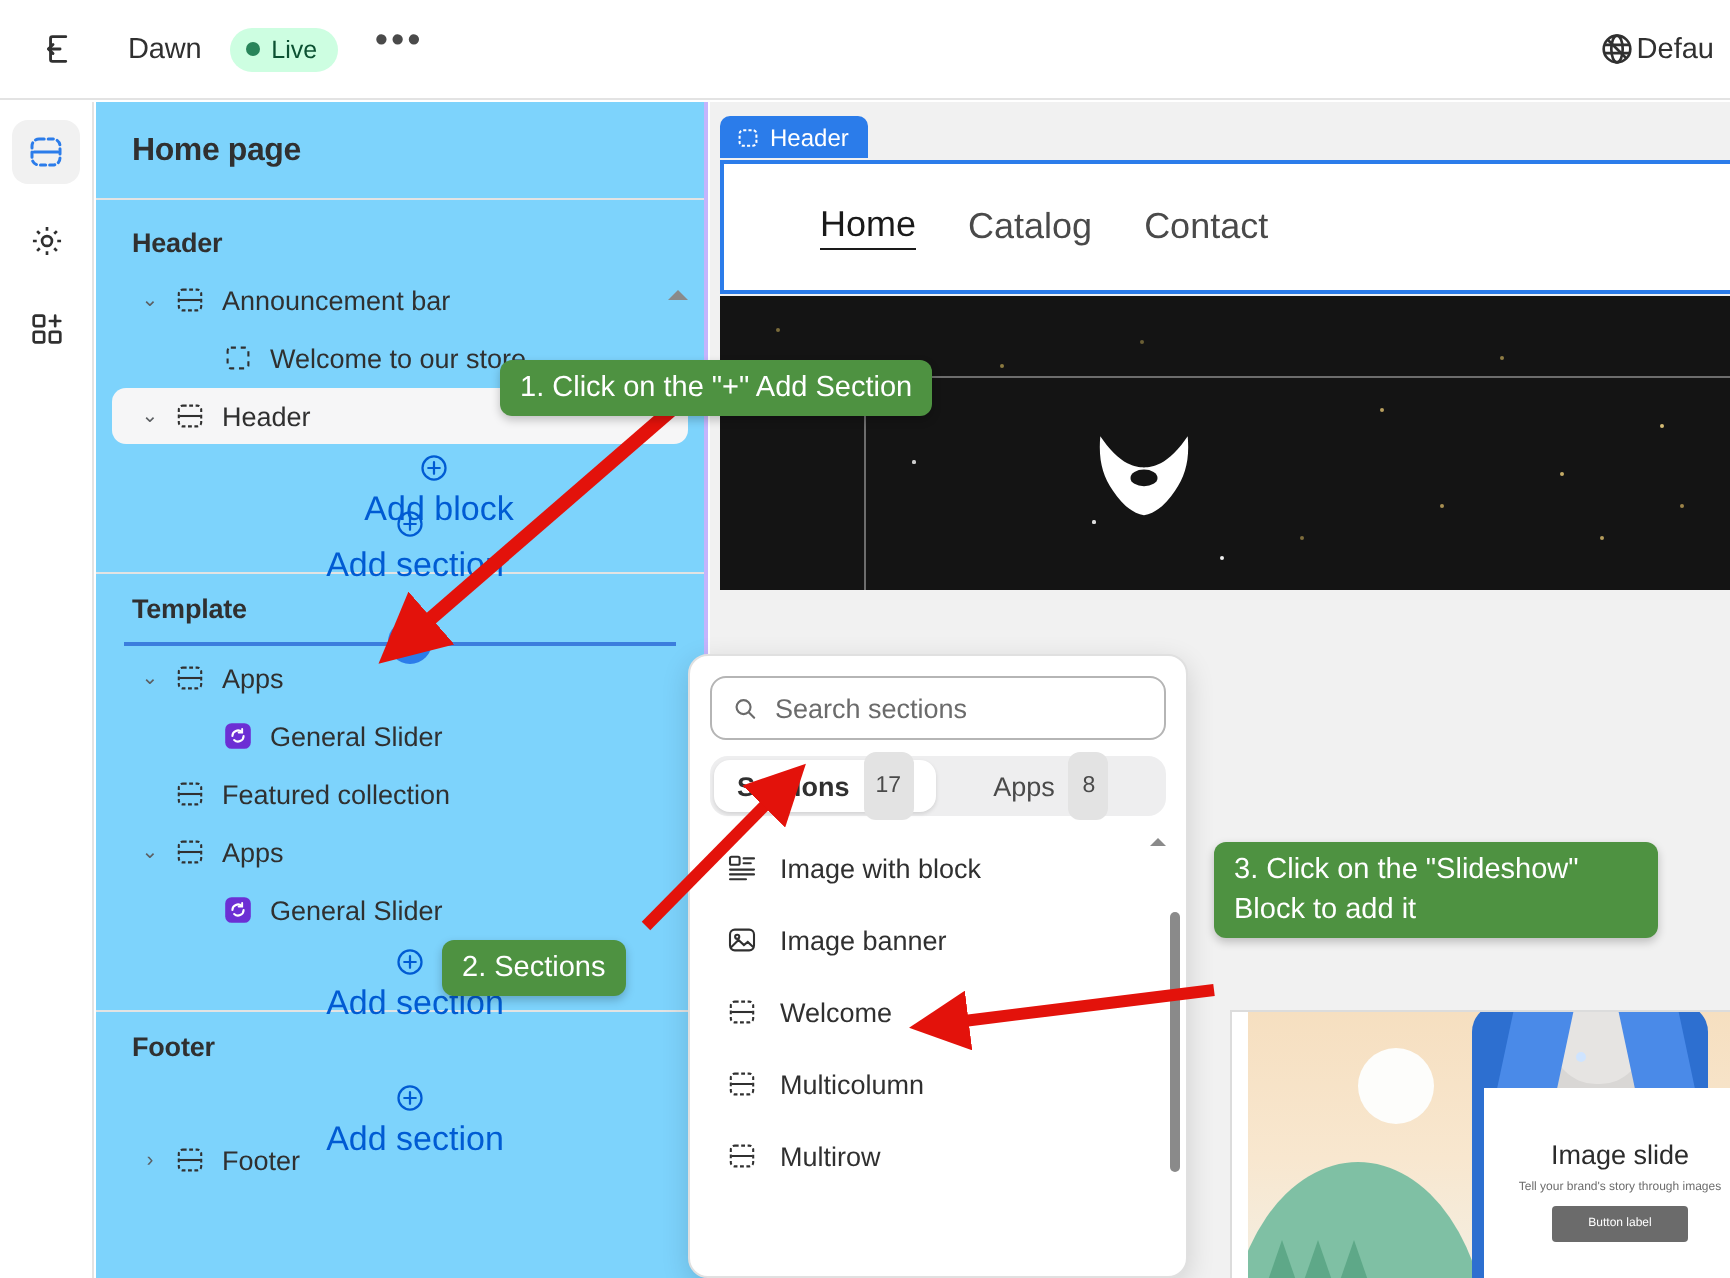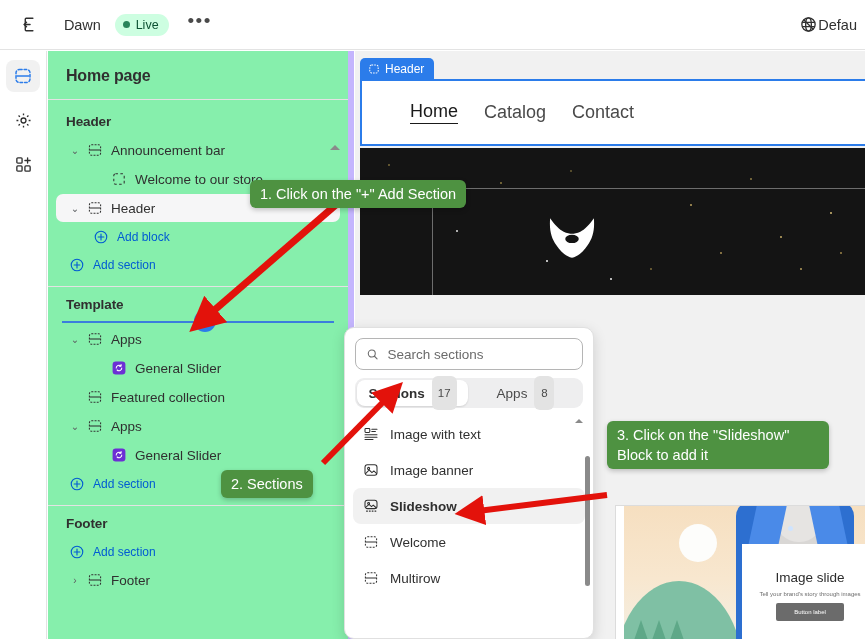--- a/index.html
+++ b/index.html
@@ -53,21 +53,21 @@
   }
   .rail-item {
     width: 34px; height: 32px; border-radius: 8px;
     display: flex; align-items: center; justify-content: center; cursor: pointer;
   }
   .rail-item.active { background: #f1f1f1; }
 
   
   .sidebar {
     position: absolute; left: 48px; top: 51px; width: 306px; height: 588px;
-    background: #86efac; border-right: 6px solid #c4b5fd;
+    background: #7dd3fc; border-right: 2px solid #c4b5fd;
     display: flex; flex-direction: column; justify-content: center;
   }
   .sidebar-title {
     padding: 16px 18px 14px 18px; font-size: 16px; font-weight: bold;
     color: #303030; border-bottom: 1px solid #e3e3e3; letter-spacing: -0.2px;
   }
   .sidebar-scroll { flex: 1; position: relative; overflow: hidden; padding-top: 8px; }
   .scroll-up-arrow {
     position: absolute; right: 8px; top: 45px; width: 0; height: 0;
     border-left: 5px solid transparent; border-right: 5px solid transparent;
@@ -88,21 +88,21 @@
   .chev {
     width: 18px; display: flex; align-items: center; justify-content: center;
     color: #5c5f62; font-size: 10px; flex: 0 0 18px;
   }
   .tree-icon {
     width: 22px; flex: 0 0 22px; display: flex; align-items: center; justify-content: center;
   }
   .tree-label { padding-left: 5px; white-space: nowrap; }
   .link-row {
     display: flex; align-items: center; height: 27px; cursor: pointer;
-    font-size: 12px; color: #005bd3; border-radius: 7px; margin: 1px 8px;
+    font-size: 17px; color: #005bd3; border-radius: 7px; margin: 1px 8px; flex-direction: column;
   }
   .plus-circle-icon { width: 22px; flex: 0 0 22px; display: flex; align-items: center; justify-content: center; }
 
   .indent-1 { padding-left: 10px; }
   .indent-2 { padding-left: 34px; }
 
   
   .add-line-wrap {
     position: relative; height: 3px; margin: 2px 14px 2px 14px;
   }
@@ -553,51 +553,49 @@
     <div class="pop-list">
       <div class="pop-list-arrow"></div>
       <div id="pop-list-host">
           <div class="pop-item">
             <span style="display: flex;">
               <svg width="16" height="16" viewBox="0 0 20 20" fill="none" stroke="#303030" stroke-width="1.3">
                 <rect x="2.5" y="3" width="6" height="5" rx="1"></rect>
                 <path d="M11 4h6.5M11 7h4.5M2.5 11h15M2.5 14h15M2.5 17h10" stroke-linecap="round"></path>
               </svg>
             </span>
-            <span>Image with text</span>
+            <span>Image with block</span>
           </div>
           <div class="pop-item">
             <span style="display: flex;">
               <svg width="16" height="16" viewBox="0 0 20 20" fill="none" stroke="#303030" stroke-width="1.3">
                 <rect x="2.5" y="3.5" width="15" height="13" rx="3"></rect>
                 <circle cx="7" cy="8" r="1.3"></circle>
                 <path d="M3.2 14.5 7.8 10l3.4 3.2 2.4-2 3.2 3" stroke-linecap="round"></path>
               </svg>
             </span>
             <span>Image banner</span>
           </div>
-          <div class="pop-item active">
-            <span style="display: flex;">
-              <svg width="16" height="16" viewBox="0 0 20 20" fill="none" stroke="#303030" stroke-width="1.3">
-                <rect x="2.5" y="2.8" width="15" height="10.5" rx="3"></rect>
-                <circle cx="7" cy="6.8" r="1.2"></circle>
-                <path d="M3.2 11.6 7.6 8l3 2.8 2.2-1.8 3.6 3.2" stroke-linecap="round"></path>
-                <path d="M4.5 16.4h1M8 16.4h1M11.5 16.4h1M15 16.4h1" stroke-linecap="round" stroke-width="1.6"></path>
-              </svg>
-            </span>
-            <span>Slideshow</span>
-          </div>
           <div class="pop-item">
             <span style="display: flex;">
               <svg width="16" height="16" viewBox="0 0 20 20" fill="none" stroke="#303030" stroke-width="1.3" stroke-dasharray="2.4 1.6">
                 <rect x="3" y="3.5" width="14" height="13" rx="2.5"></rect>
                 <path d="M3.4 10h13.2" stroke-dasharray="0"></path>
               </svg>
             </span>
             <span>Welcome</span>
+          </div>
+          <div class="pop-item">
+            <span style="display: flex;">
+              <svg width="16" height="16" viewBox="0 0 20 20" fill="none" stroke="#303030" stroke-width="1.3" stroke-dasharray="2.4 1.6">
+                <rect x="3" y="3.5" width="14" height="13" rx="2.5"></rect>
+                <path d="M3.4 10h13.2" stroke-dasharray="0"></path>
+              </svg>
+            </span>
+            <span>Multicolumn</span>
           </div>
           <div class="pop-item">
             <span style="display: flex;">
               <svg width="16" height="16" viewBox="0 0 20 20" fill="none" stroke="#303030" stroke-width="1.3" stroke-dasharray="2.4 1.6">
                 <rect x="3" y="3.5" width="14" height="13" rx="2.5"></rect>
                 <path d="M3.4 10h13.2" stroke-dasharray="0"></path>
               </svg>
             </span>
             <span>Multirow</span>
           </div>

